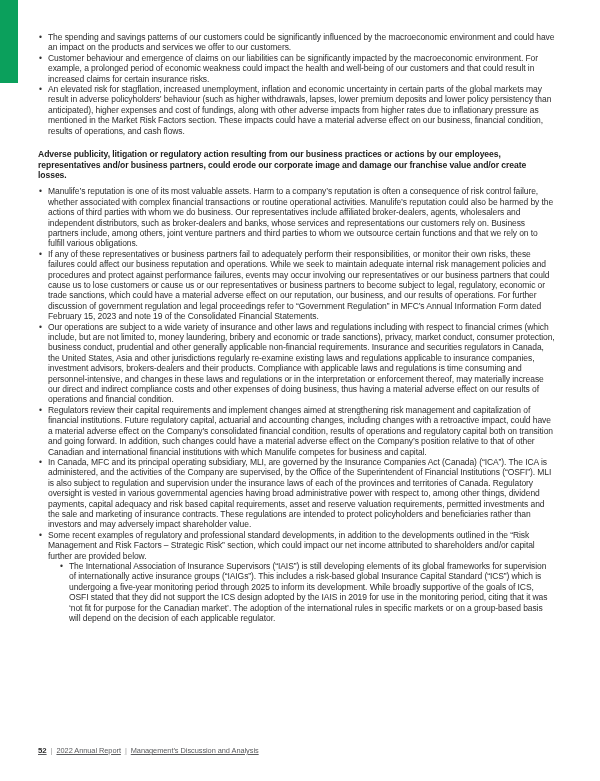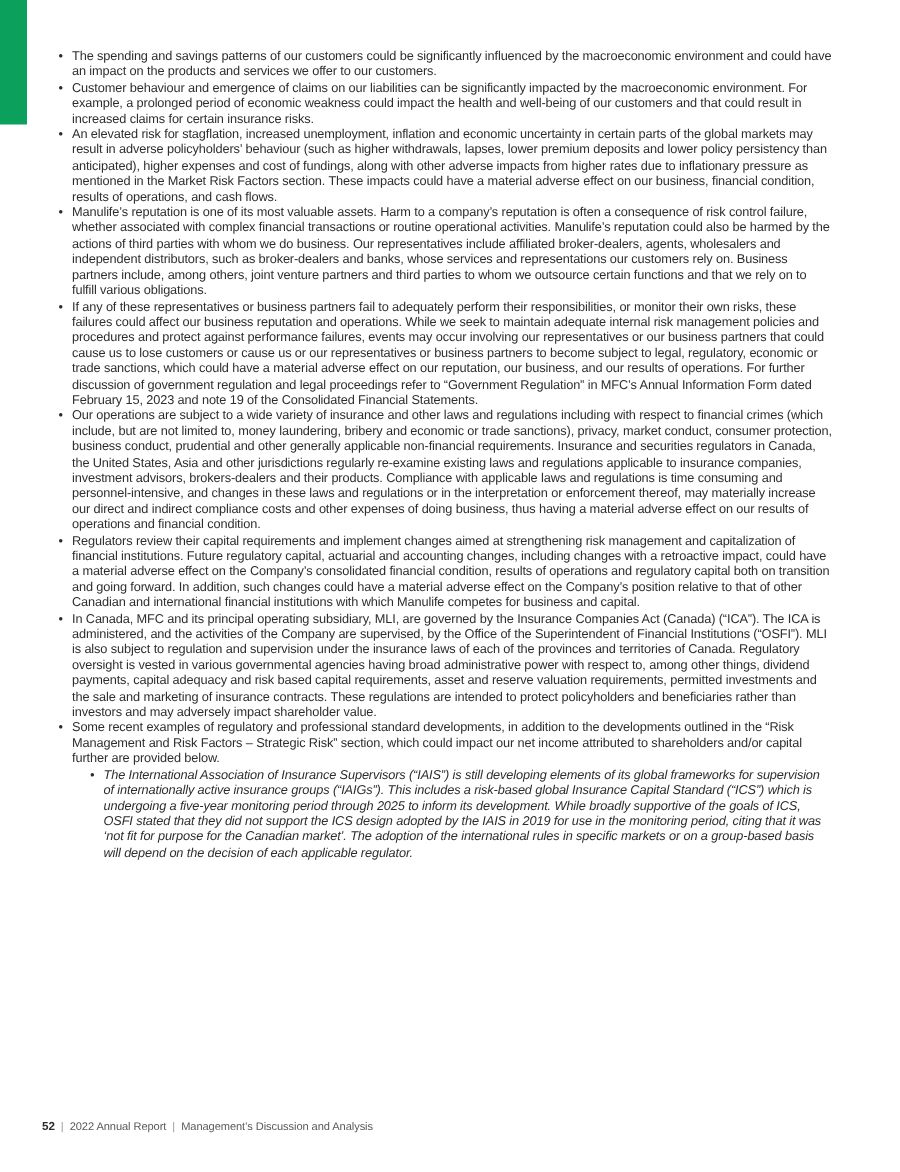--- a/index.html
+++ b/index.html
@@ -43,21 +43,20 @@
   ul.bullets > li::before {
     content: "\2022";
     position: absolute;
     left: 1px;
     top: 0;
   }
   ul.bullets ul.sub {
     list-style: none;
     margin: 0 4px 0 11px;
     padding: 0;
-    font-style: italic;
   }
   ul.bullets ul.sub > li {
     position: relative;
     padding-left: 10px;
   }
   ul.bullets ul.sub > li::before {
     content: "\2022";
     position: absolute;
     left: 1px;
     top: 0;
@@ -65,27 +64,28 @@
   .heading {
     font-size: 8.6px;
     line-height: 10.6px;
     font-weight: bold;
     color: #1e1e1e;
     margin: 13px 0 5.5px 0;
     letter-spacing: -0.08px;
   }
   .footer {
     position: absolute;
-    left: 28px;
+    left: 38px;
     top: 746px;
     font-size: 7.4px;
     line-height: 9px;
     color: #58595b;
     letter-spacing: -0.05px;
     white-space: nowrap;
+    text-decoration: underline;
   }
   .footer .pg {
     font-weight: bold;
     color: #2d2d2d;
     font-size: 7.8px;
   }
   .footer .sep {
     color: #9a9a9a;
     margin: 0 4px;
   }
@@ -98,20 +98,21 @@
   <div class="green-tab" style="background: rgb(11, 160, 92);"></div>
 
   <div class="content">
 
     <ul class="bullets">
       <li>The spending and savings patterns of our customers could be significantly influenced by the macroeconomic environment and could have an impact on the products and services we offer to our customers.</li>
       <li>Customer behaviour and emergence of claims on our liabilities can be significantly impacted by the macroeconomic environment. For example, a prolonged period of economic weakness could impact the health and well-being of our customers and that could result in increased claims for certain insurance risks.</li>
       <li>An elevated risk for stagflation, increased unemployment, inflation and economic uncertainty in certain parts of the global markets may result in adverse policyholders’ behaviour (such as higher withdrawals, lapses, lower premium deposits and lower policy persistency than anticipated), higher expenses and cost of fundings, along with other adverse impacts from higher rates due to inflationary pressure as mentioned in the Market Risk Factors section. These impacts could have a material adverse effect on our business, financial condition, results of operations, and cash flows.</li>
     </ul>
 
+    <div class="heading">Adverse publicity, litigation or regulatory action resulting from our business practices or actions by our employees, representatives and/or business partners, could erode our corporate image and damage our franchise value and/or create losses.</div>
 
     <ul class="bullets">
       <li>Manulife’s reputation is one of its most valuable assets. Harm to a company’s reputation is often a consequence of risk control failure, whether associated with complex financial transactions or routine operational activities. Manulife’s reputation could also be harmed by the actions of third parties with whom we do business. Our representatives include affiliated broker-dealers, agents, wholesalers and independent distributors, such as broker-dealers and banks, whose services and representations our customers rely on. Business partners include, among others, joint venture partners and third parties to whom we outsource certain functions and that we rely on to fulfill various obligations.</li>
       <li>If any of these representatives or business partners fail to adequately perform their responsibilities, or monitor their own risks, these failures could affect our business reputation and operations. While we seek to maintain adequate internal risk management policies and procedures and protect against performance failures, events may occur involving our representatives or our business partners that could cause us to lose customers or cause us or our representatives or business partners to become subject to legal, regulatory, economic or trade sanctions, which could have a material adverse effect on our reputation, our business, and our results of operations. For further discussion of government regulation and legal proceedings refer to “Government Regulation” in MFC’s Annual Information Form dated February 15, 2023 and note 19 of the Consolidated Financial Statements.</li>
     </ul>
 
 
     <ul class="bullets">
       <li>Our operations are subject to a wide variety of insurance and other laws and regulations including with respect to financial crimes (which include, but are not limited to, money laundering, bribery and economic or trade sanctions), privacy, market conduct, consumer protection, business conduct, prudential and other generally applicable non-financial requirements. Insurance and securities regulators in Canada, the United States, Asia and other jurisdictions regularly re-examine existing laws and regulations applicable to insurance companies, investment advisors, brokers-dealers and their products. Compliance with applicable laws and regulations is time consuming and personnel-intensive, and changes in these laws and regulations or in the interpretation or enforcement thereof, may materially increase our direct and indirect compliance costs and other expenses of doing business, thus having a material adverse effect on our results of operations and financial condition.</li>
       <li>Regulators review their capital requirements and implement changes aimed at strengthening risk management and capitalization of financial institutions. Future regulatory capital, actuarial and accounting changes, including changes with a retroactive impact, could have a material adverse effect on the Company’s consolidated financial condition, results of operations and regulatory capital both on transition and going forward. In addition, such changes could have a material adverse effect on the Company’s position relative to that of other Canadian and international financial institutions with which Manulife competes for business and capital.</li>

